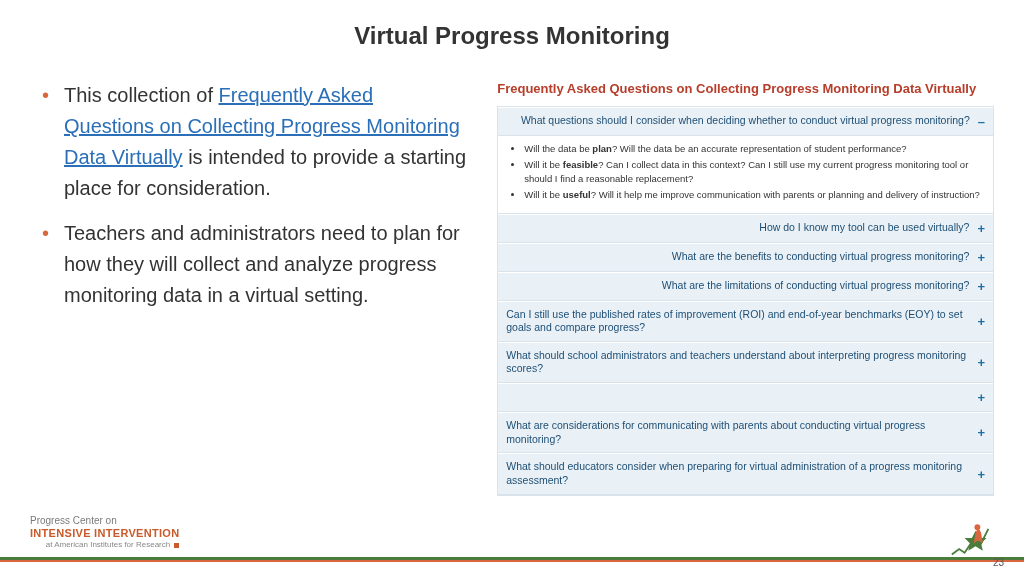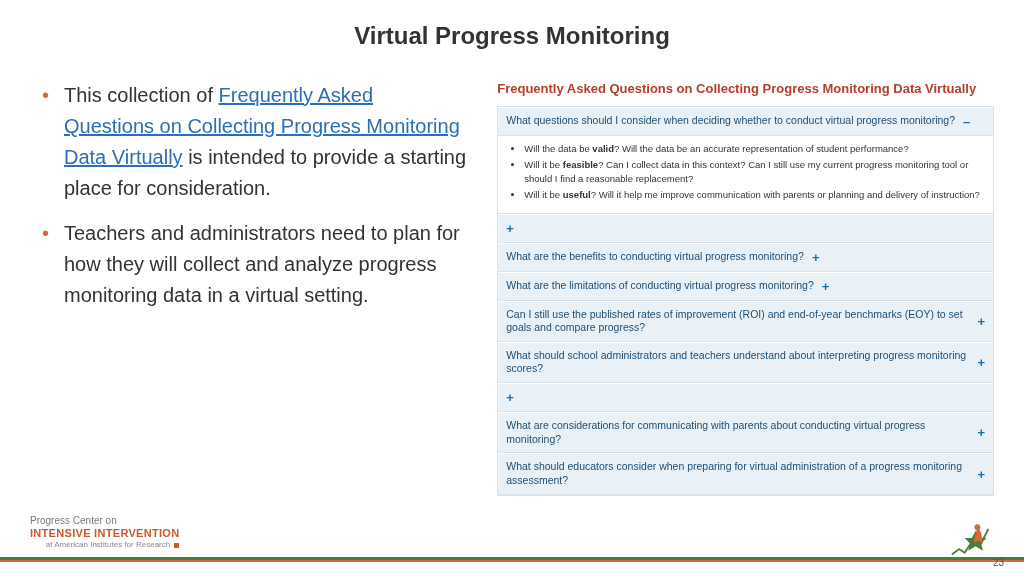--- a/index.html
+++ b/index.html
@@ -62,21 +62,21 @@
   }
   .faq-panel {
     border: 1px solid #d9e3ec;
   }
   .faq-item {
     background: #eaf1f6;
     border-top: 1px solid #ffffff;
     border-bottom: 1px solid #d9e3ec;
     padding: 6px 8px;
     display: flex;
-    justify-content: flex-start;
+    justify-content: flex-end;
     align-items: center;
     gap: 8px;
   }
   .faq-item .q {
     font-size: 10.5px;
     color: #1d4e75;
     line-height: 1.3;
   }
   .faq-item .toggle {
     font-weight: bold;
@@ -161,32 +161,33 @@
     <div class="faq-title">Frequently Asked Questions on Collecting Progress Monitoring Data Virtually</div>
     <div class="faq-panel">
 
       <div class="faq-item expanded">
         <span class="q">What questions should I consider when deciding whether to conduct virtual progress monitoring?</span>
         <span class="toggle">–</span>
       </div>
       <div class="faq-answer">
         <ul>
           <li>
-            <span>Will the data be </span><b>valid</b><span>? Will the data be an accurate representation of student performance?</span>
+            <span>Will the data be </span><b>plan</b><span>? Will the data be an accurate representation of student performance?</span>
           </li>
           <li>
             <span>Will it be </span><b>feasible</b><span>? Can I collect data in this context? Can I still use my current progress monitoring tool or should I find a reasonable replacement?</span>
           </li>
           <li>
             <span>Will it be </span><b>useful</b><span>? Will it help me improve communication with parents or planning and delivery of instruction?</span>
           </li>
         </ul>
       </div>
 
       <div class="faq-item">
+        <span class="q">How do I know my tool can be used virtually?</span>
         <span class="toggle">+</span>
       </div>
       <div class="faq-item">
         <span class="q">What are the benefits to conducting virtual progress monitoring?</span>
         <span class="toggle">+</span>
       </div>
       <div class="faq-item">
         <span class="q">What are the limitations of conducting virtual progress monitoring?</span>
         <span class="toggle">+</span>
       </div>

